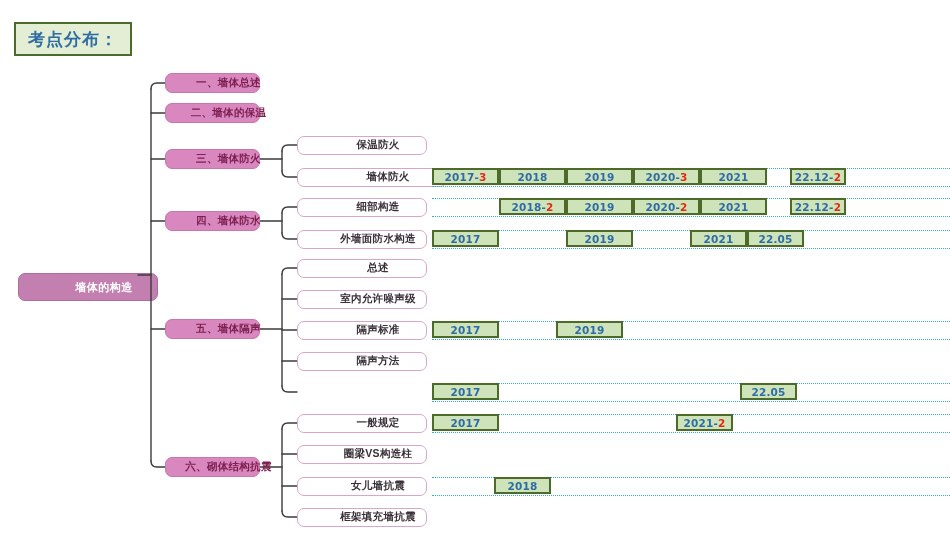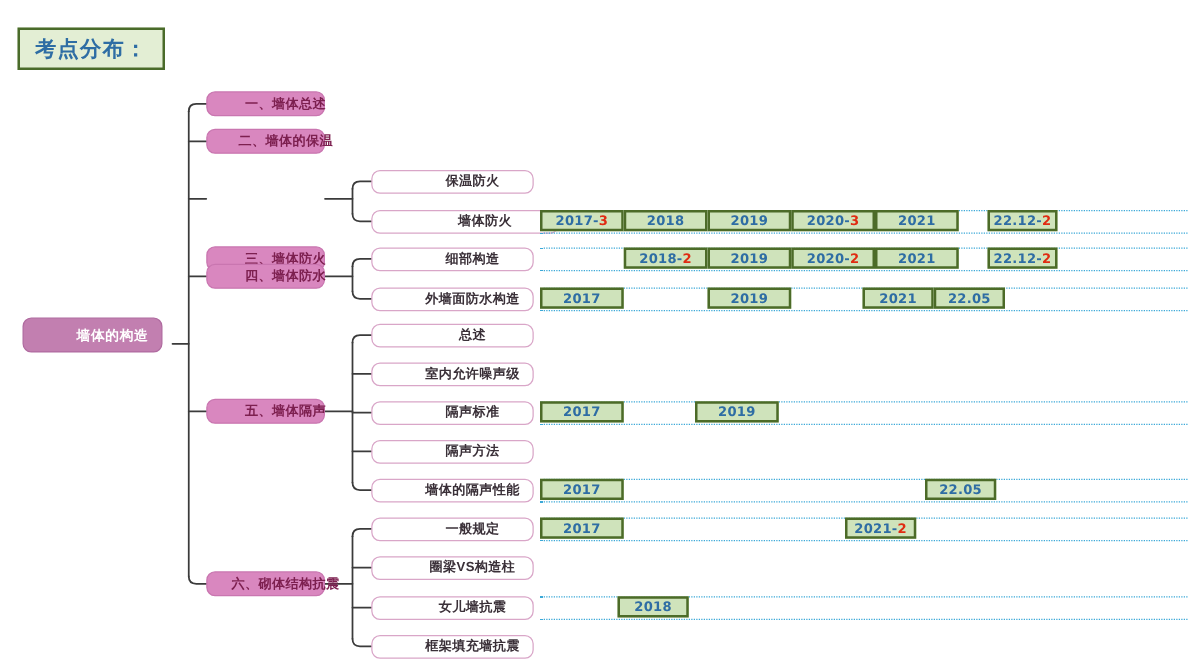--- a/index.html
+++ b/index.html
@@ -125,32 +125,32 @@
       <path d="M 282 361 H 297" fill="none" stroke="#3b3b3b" stroke-width="1.4" stroke-linecap="round"></path>
       <path d="M 282 386 Q 282 392 288 392 H 297" fill="none" stroke="#3b3b3b" stroke-width="1.4" stroke-linecap="round"></path>
       <path d="M 260 467 H 282" fill="none" stroke="#3b3b3b" stroke-width="1.4" stroke-linecap="round"></path>
       <path d="M 282 429 V 511" fill="none" stroke="#3b3b3b" stroke-width="1.4" stroke-linecap="round"></path>
       <path d="M 282 429 Q 282 423 288 423 H 297" fill="none" stroke="#3b3b3b" stroke-width="1.4" stroke-linecap="round"></path>
       <path d="M 282 454 H 297" fill="none" stroke="#3b3b3b" stroke-width="1.4" stroke-linecap="round"></path>
       <path d="M 282 486 H 297" fill="none" stroke="#3b3b3b" stroke-width="1.4" stroke-linecap="round"></path>
       <path d="M 282 511 Q 282 517 288 517 H 297" fill="none" stroke="#3b3b3b" stroke-width="1.4" stroke-linecap="round"></path>
     </svg>
 
-  <div class="node root" style="left:18px;top:254px;width:112px;height:28px;">
+  <div class="node root" style="left:18px;top:273px;width:140px;height:28px;">
     <span>墙体的构造</span>
   </div>
 
   <div id="nodes-layer" style="position:absolute;left:0;top:0;width:950px;height:535px;z-index:3;">
       <div class="node lvl2" style="left: 165px; top: 73px; width: 95px; height: 20px;">
         <span>一、墙体总述</span>
       </div>
       <div class="node lvl2" style="left: 165px; top: 103px; width: 95px; height: 20px;">
         <span>二、墙体的保温</span>
       </div>
-      <div class="node lvl2" style="left: 165px; top: 149px; width: 95px; height: 20px; margin-top: 48px;">
+      <div class="node lvl2" style="left: 165px; top: 149px; width: 95px; height: 20px;">
         <span>三、墙体防火</span>
       </div>
       <div class="node lvl2" style="left: 165px; top: 211px; width: 95px; height: 20px;">
         <span>四、墙体防水</span>
       </div>
       <div class="node lvl2" style="left: 165px; top: 319px; width: 95px; height: 20px;">
         <span>五、墙体隔声</span>
       </div>
       <div class="node lvl2" style="left: 165px; top: 457px; width: 95px; height: 20px;">
         <span>六、砌体结构抗震</span>
@@ -171,23 +171,20 @@
         <span>外墙面防水构造</span>
       </div>
       <div class="node lvl3" style="left: 297px; top: 289.5px; width: 130px; height: 19px;">
         <span>室内允许噪声级</span>
       </div>
       <div class="node lvl3" style="left: 297px; top: 320.5px; width: 130px; height: 19px;">
         <span>隔声标准</span>
       </div>
       <div class="node lvl3" style="left: 297px; top: 351.5px; width: 130px; height: 19px;">
         <span>隔声方法</span>
-      </div>
-      <div class="node lvl3" style="left: 297px; top: 382.5px; width: 130px; height: 19px;">
-        <span>墙体的隔声性能</span>
       </div>
       <div class="node lvl3" style="left: 297px; top: 413.5px; width: 130px; height: 19px; text-align: center;">
         <span>一般规定</span>
       </div>
       <div class="node lvl3" style="left: 297px; top: 444.5px; width: 130px; height: 19px; align-items: center;">
         <span>圈梁VS构造柱</span>
       </div>
       <div class="node lvl3" style="left: 297px; top: 476.5px; width: 130px; height: 19px;">
         <span>女儿墙抗震</span>
       </div>

